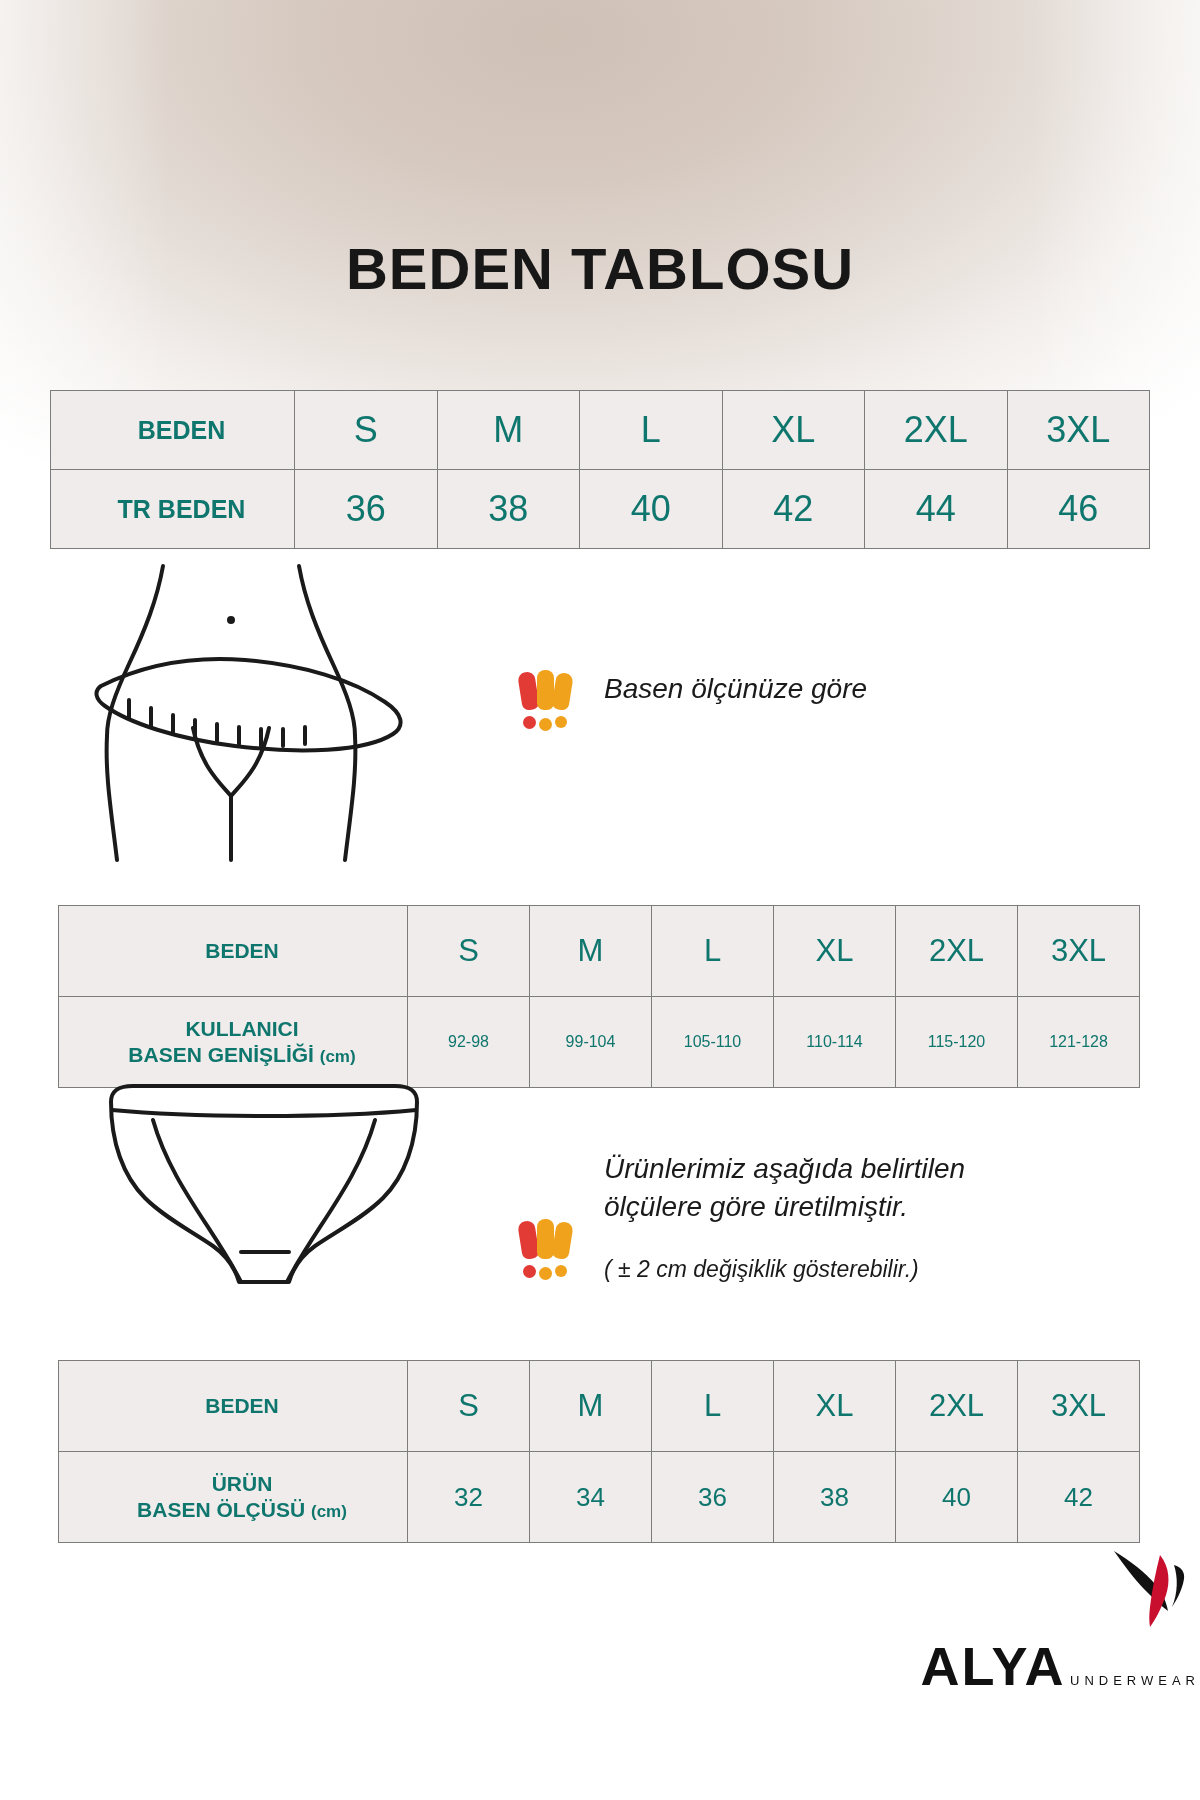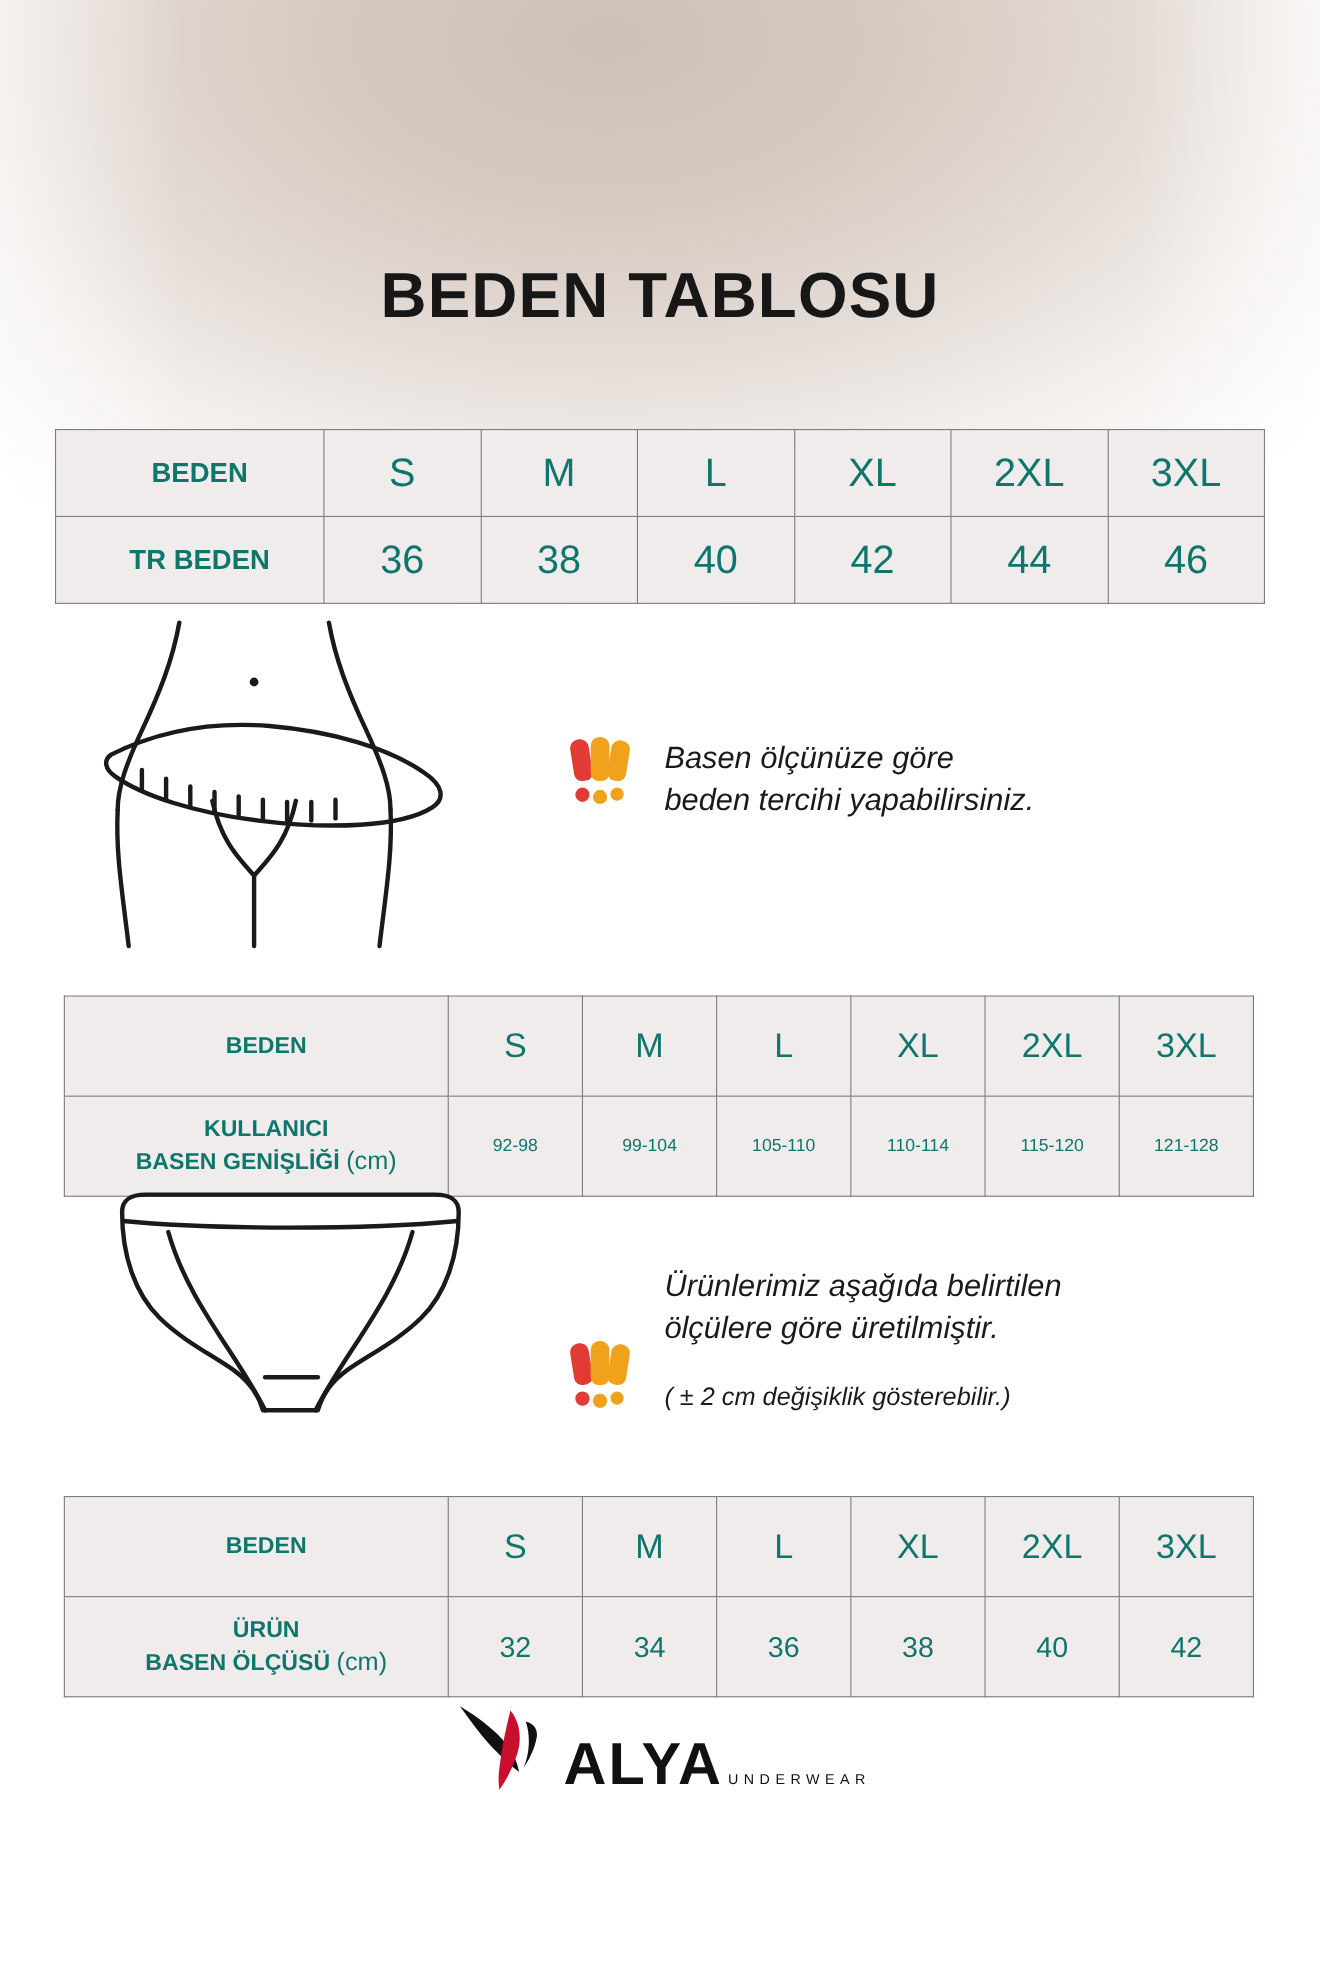--- a/index.html
+++ b/index.html
@@ -113,21 +113,21 @@
   }
   table.t2 td.sz, table.t3 td.sz {
     font-size: 31px;
     height: 72px;
   }
   table.t2 td.val, table.t3 td.val {
     font-size: 16px;
     height: 78px;
   }
   table.t3 td.val { font-size: 26px; }
-  .unit { font-size: 23px; font-weight: normal; }
+  .unit { font-size: 17px; font-weight: bold; }
 
   
   .note {
     position: absolute;
     display: flex;
     align-items: flex-start;
     gap: 26px;
     font-style: italic;
   }
   .note1 { left: 520px; top: 670px; }
@@ -179,20 +179,21 @@
   
   .logo {
     position: absolute;
     left: 0;
     right: 0;
     top: 1545px;
     display: flex;
     justify-content: center;
     align-items: flex-end;
     gap: 8px;
+    flex-direction: column;
   }
   .logo-mark { position: relative; width: 96px; height: 86px; }
   .logo-text { position: relative; }
   .logo-name {
     font-size: 54px;
     font-weight: bold;
     letter-spacing: 2px;
     color: #111111;
     line-height: 1;
   }
@@ -271,21 +272,20 @@
       <span class="excl">
         <i class="b1"></i>
           <i class="b2"></i>
           <i class="b3"></i>
         <u class="d1"></u>
           <u class="d2"></u>
           <u class="d3"></u>
       </span>
       <span class="note-text">
         <span>Basen ölçünüze göre</span><br>
-        <span>beden tercihi yapabilirsiniz.</span>
       </span>
     </div>
 
     <div class="t2-wrap">
       <table class="sizes t2">
         <tbody>
           <tr>
             <td class="hdr">BEDEN</td>
             <td class="sz">S</td>
             <td class="sz">M</td>

